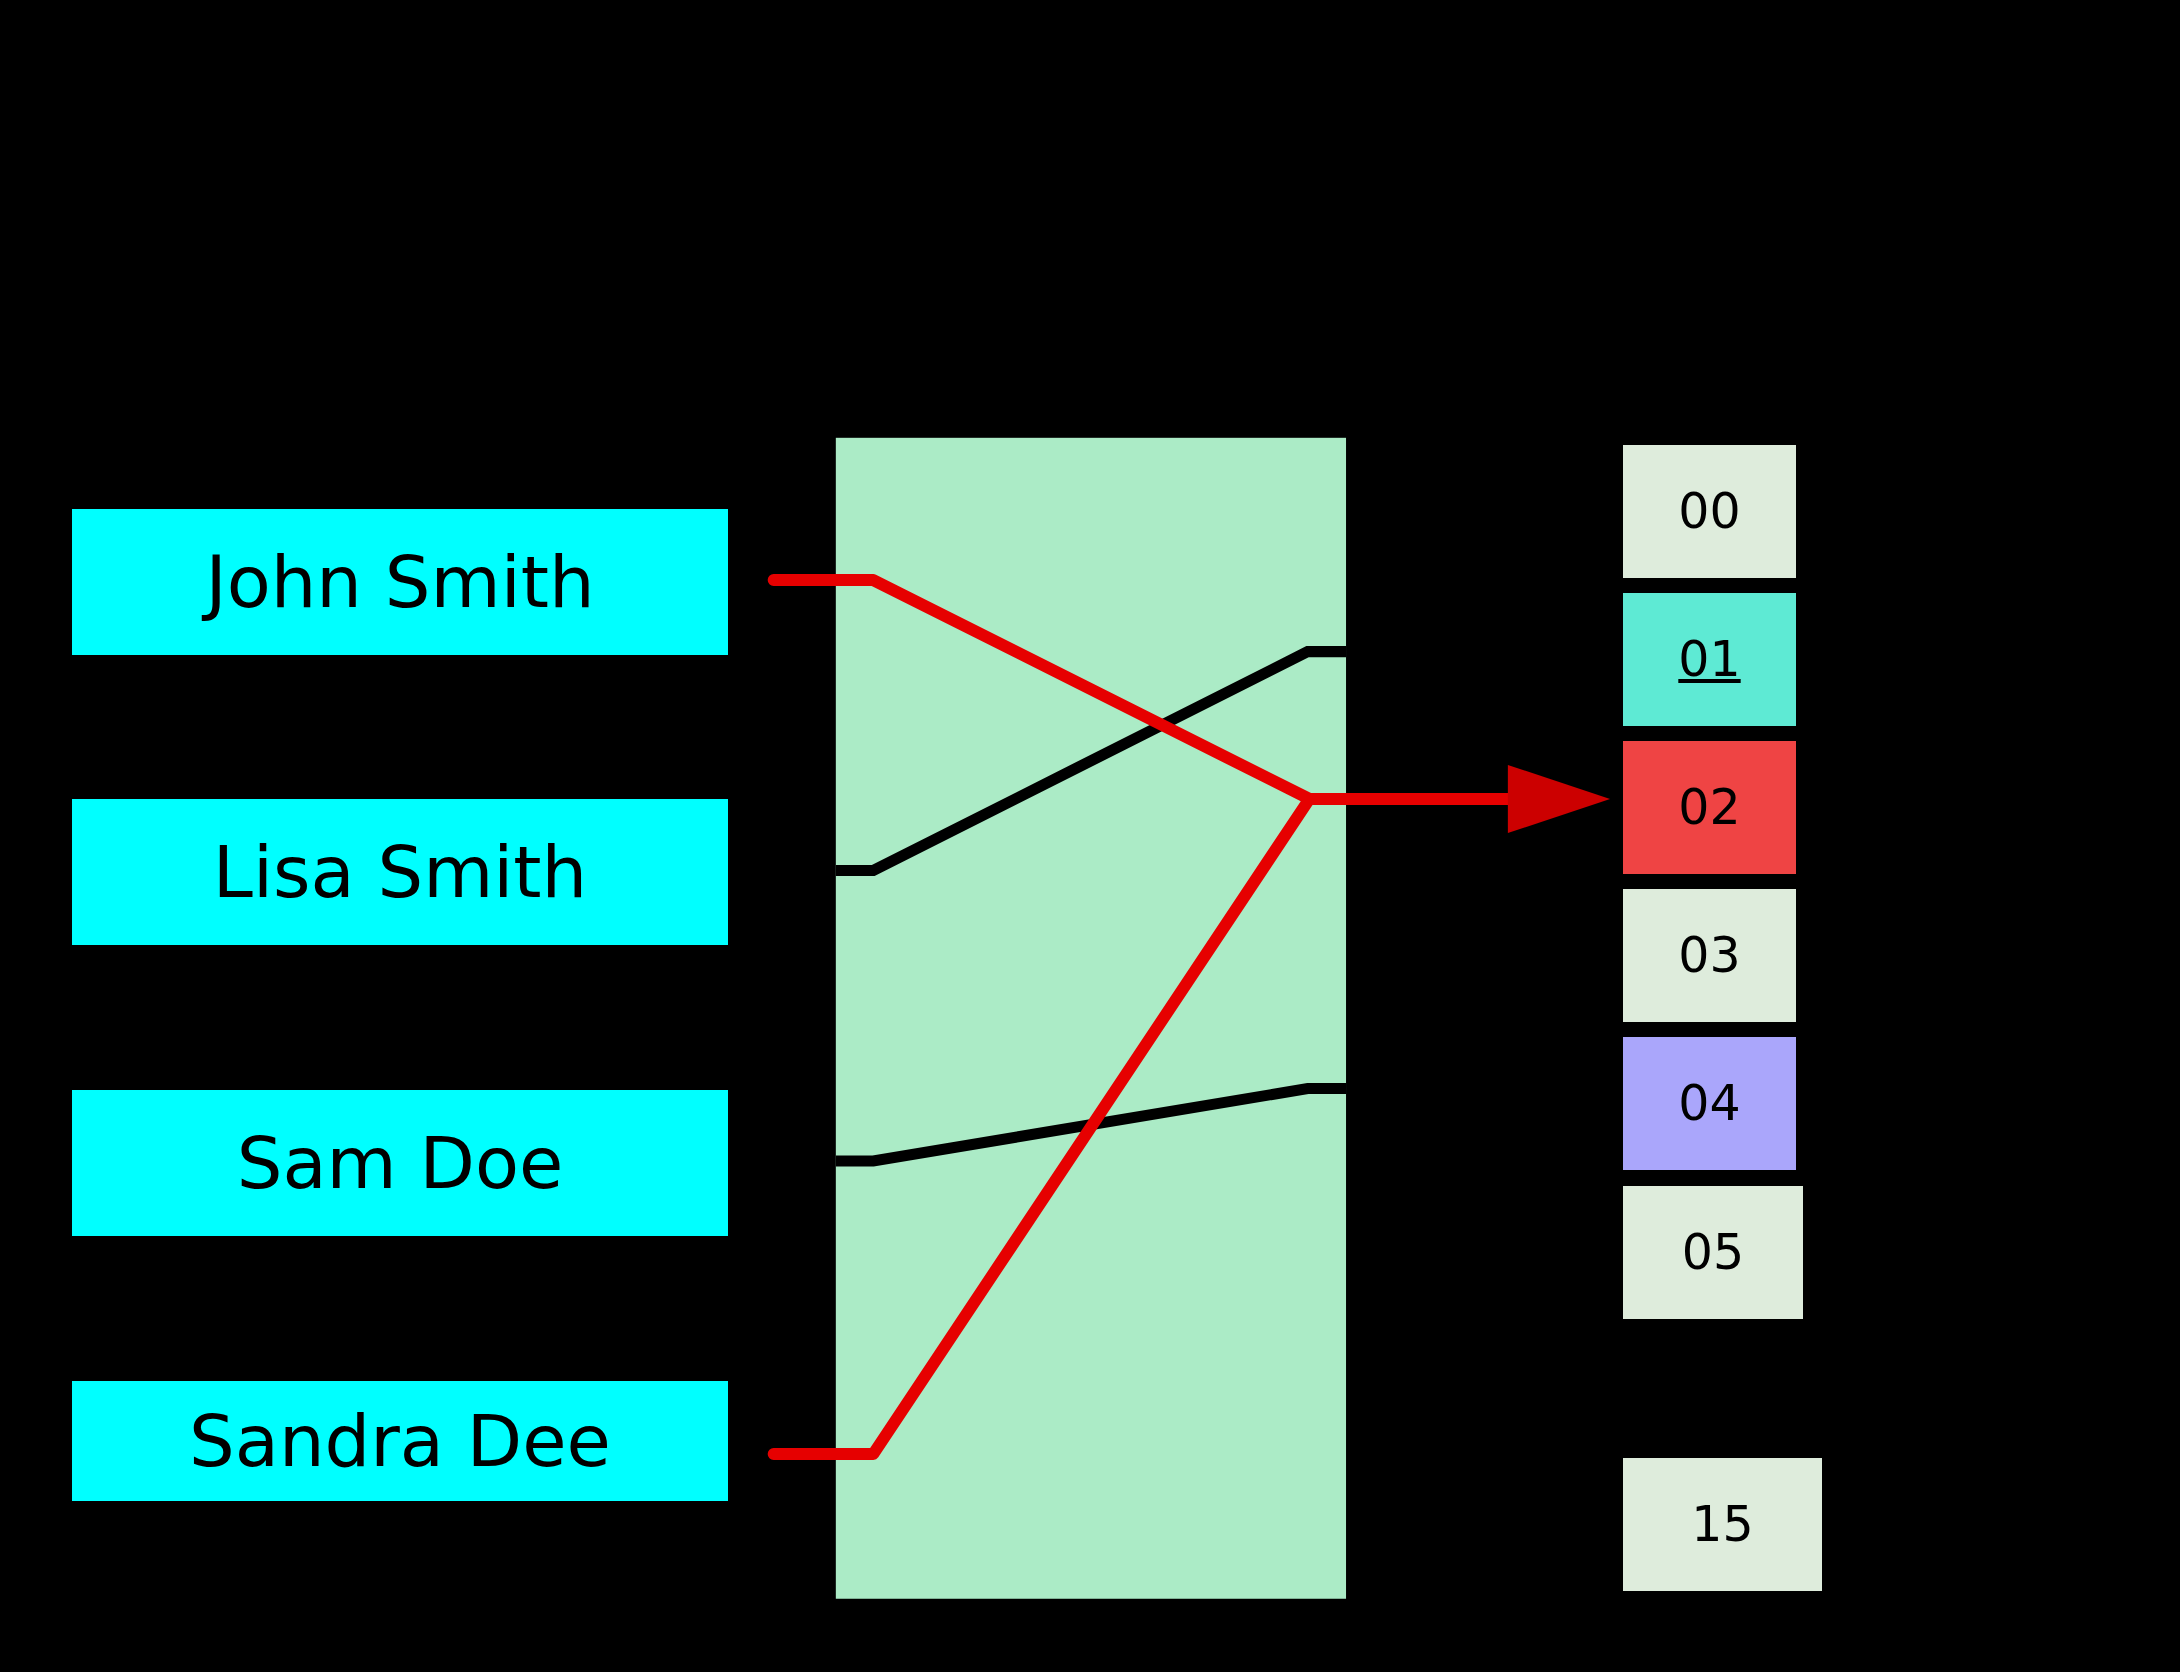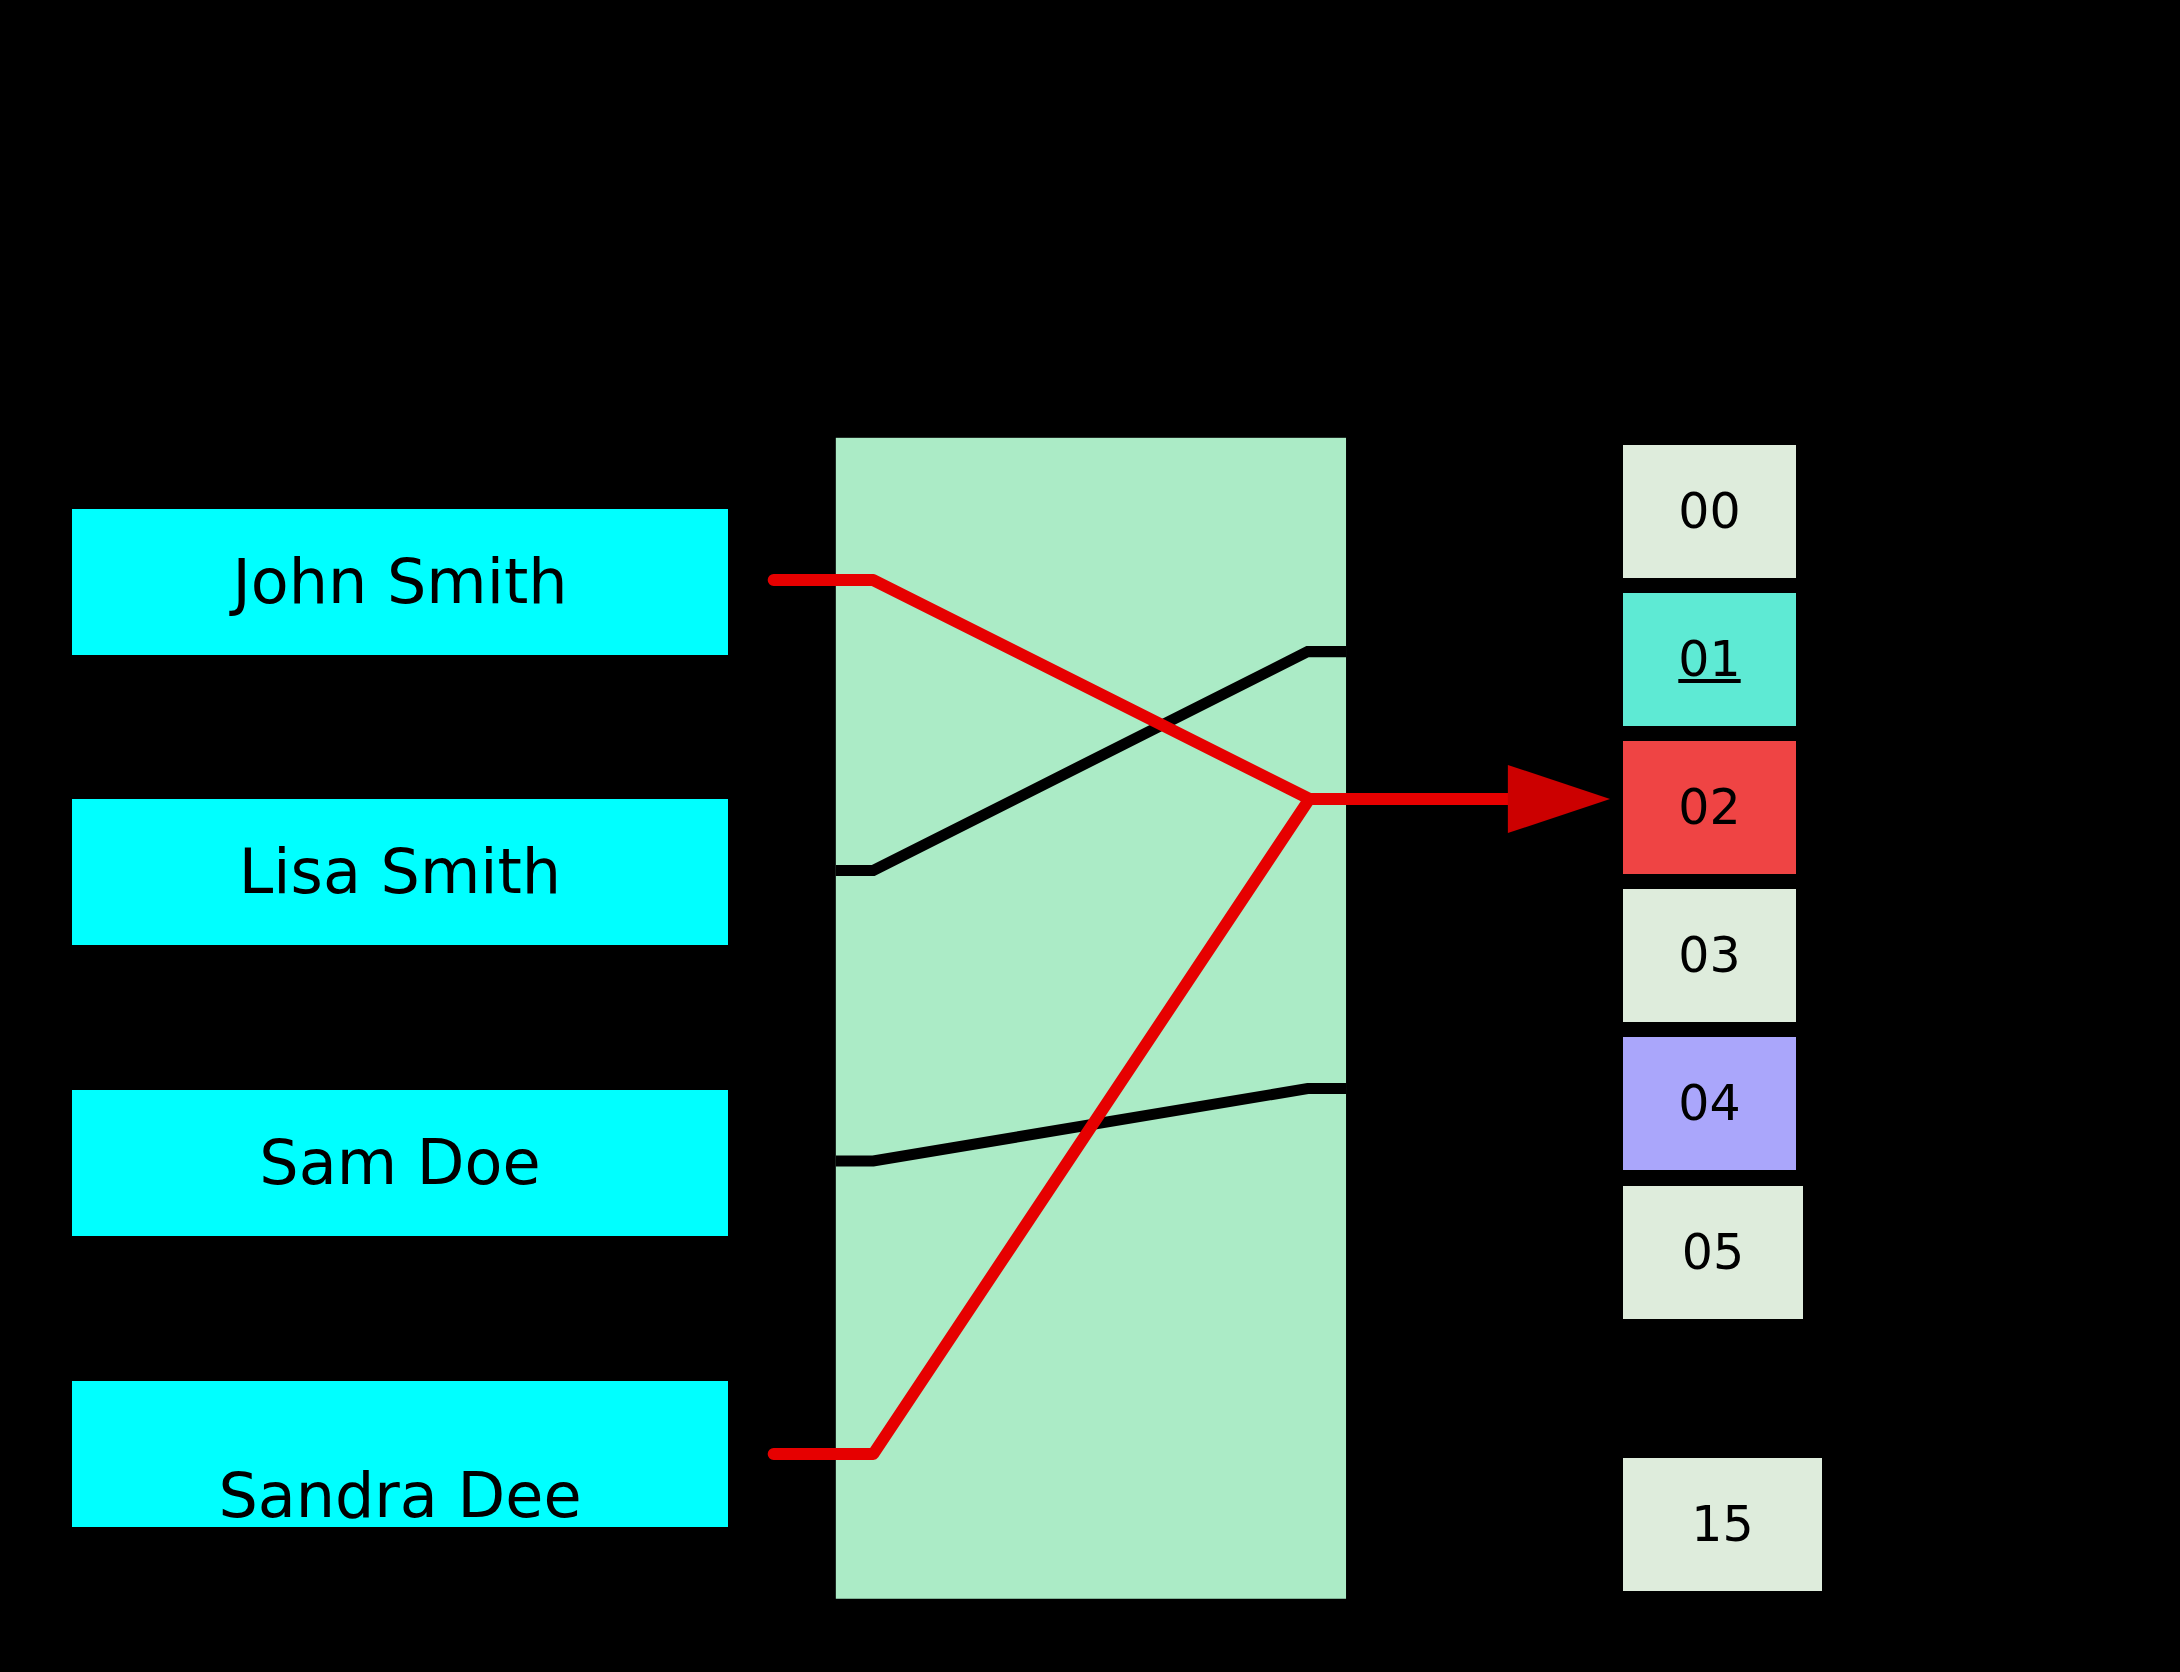--- a/index.html
+++ b/index.html
@@ -16,21 +16,21 @@
     font-family: "DejaVu Sans", sans-serif;
   }
   
   .key-box {
     position: absolute;
     display: flex;
     align-items: center;
     justify-content: center;
     box-sizing: border-box;
     color: #000000;
-    font-size: 62px;
+    font-size: 72px;
     line-height: 1;
     letter-spacing: 0px;
     white-space: nowrap;
   }
   
   .bucket-box {
     position: absolute;
     display: flex;
     align-items: center;
     justify-content: center;
@@ -77,21 +77,21 @@
   </div>
 
   <div class="key-box" style="left:72px; top:799px; width:656px; height:146px; background:#00FFFF;">
     <span>Lisa Smith</span>
   </div>
 
   <div class="key-box" style="left:72px; top:1090px; width:656px; height:146px; background:#00FFFF;">
     <span>Sam Doe</span>
   </div>
 
-  <div class="key-box" style="left:72px; top:1381px; width:656px; height:146px; background:#00FFFF;align-items:flex-end;">
+  <div class="key-box" style="left:72px; top:1381px; width:656px; height:120px; background:#00FFFF;">
     <span>Sandra Dee</span>
   </div>
 
   <div class="bucket-box" style="left:1623px; top:445px; width:173px; height:133px; background:#DEECDC;">
     <span>00</span>
   </div>
 
   <div class="bucket-box" style="left:1623px; top:593px; width:173px; height:133px; background:#5eead4;text-decoration:underline;">
     <span>01</span>
   </div>

